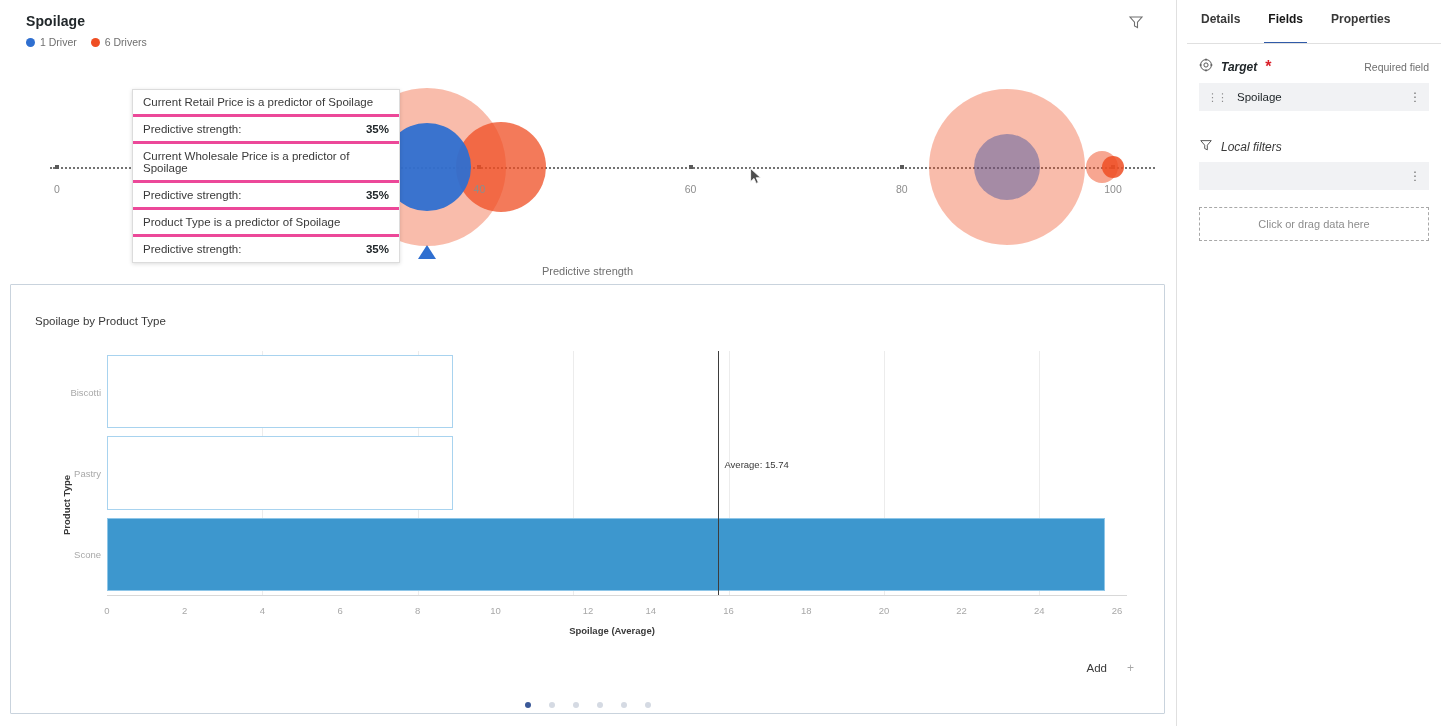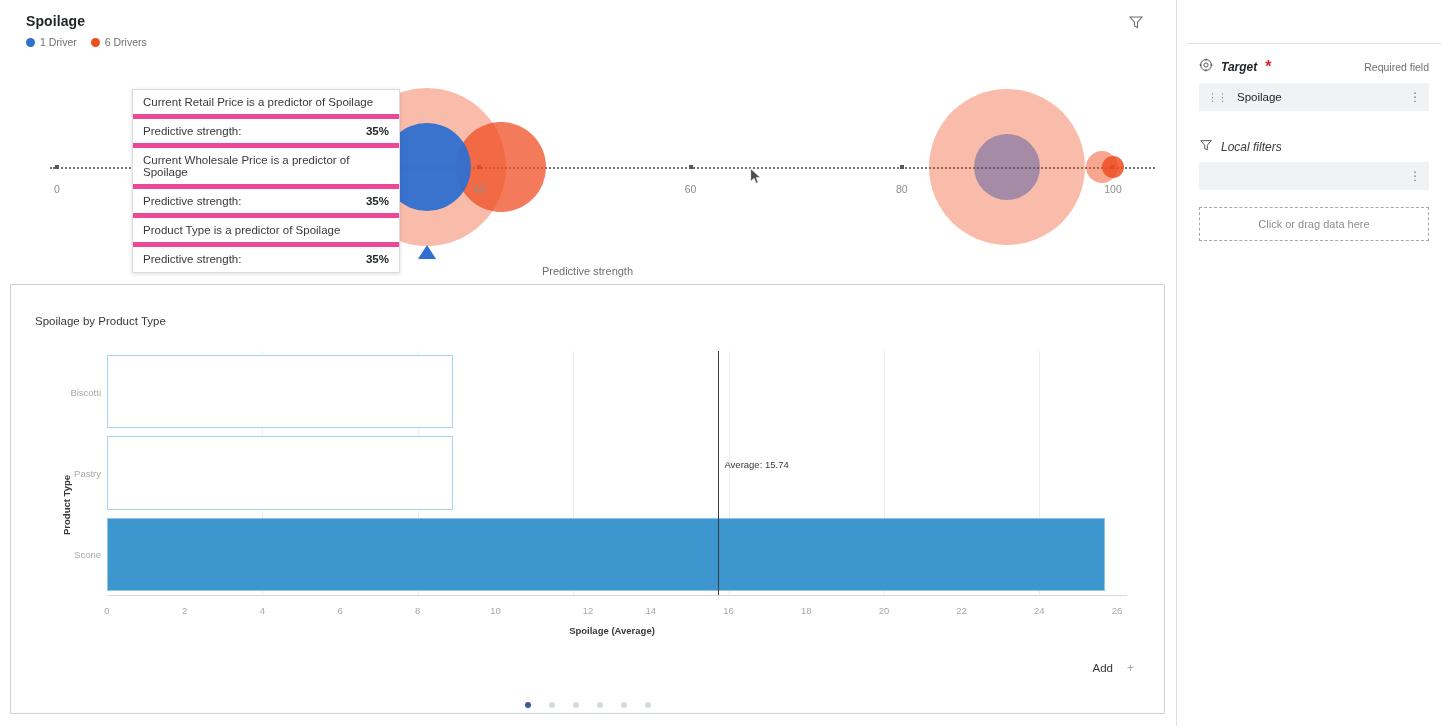--- a/index.html
+++ b/index.html
@@ -47,21 +47,21 @@
   }
 
   
   .tooltip {
     position:absolute; left:132px; top:89px; width:268px;
     background:#fff; border:1px solid #dcdcdc;
     box-shadow:0 1px 4px rgba(0,0,0,.14);
     z-index:20; padding:0 0 1px 0;
   }
   .tt-row { display:flex; justify-content:space-between; align-items:center;
-    padding:6px 10px; font-size:11.5px; color:#393939; border-bottom:5px solid #ec4899; }
+    padding:6px 10px; font-size:11.5px; color:#393939; border-bottom:3px solid #ec4899; }
   .tt-row:last-child { border-bottom:none; }
   .tt-row.header { color:#393939; }
   .tt-val { font-weight:bold; color:#21272a; }
 
   
   .cursor { position:absolute; left:750px; top:168px; width:12px; height:18px; z-index:30; }
 
   
   .card {
     position:absolute; left:10px; top:284px; width:1155px; height:430px;
@@ -77,21 +77,21 @@
   .xtick-label { position:absolute; font-size:9.5px; color:#a8a8a8; transform:translateX(-50%); }
   .x-title { position:absolute; font-size:9.5px; font-weight:bold; color:#393939; transform:translateX(-50%); }
   .y-title {
     position:absolute; font-size:9.5px; font-weight:bold; color:#393939;
     transform:rotate(-90deg); transform-origin:left top; white-space:nowrap;
   }
   .avg-line { position:absolute; width:1px; background:#3d3d3d; }
   .avg-label { position:absolute; font-size:9.5px; color:#393939; }
   .axis-base { position:absolute; height:1px; background:#d8d8d8; }
 
-  .add-btn { position:absolute; right:30px; bottom:38px; display:flex; align-items:center; gap:14px; cursor:pointer; }
+  .add-btn { position:absolute; right:30px; bottom:38px; display:flex; align-items:center; gap:20px; cursor:pointer; }
   .add-label { font-size:11.5px; color:#393939; }
   .add-plus { font-size:12px; color:#a8a8a8; }
 
   .dots { position:absolute; left:0; bottom:18px; width:1175px; display:flex; justify-content:center; gap:18px; }
   .dot { width:6px; height:6px; border-radius:50%; background:#d5dae3; cursor:pointer; }
   .dot.active { background:#3b5998; }
 
   
   .right-panel {
     position:absolute; left:1176px; top:0; width:265px; height:726px;
@@ -249,20 +249,25 @@
         <div class="dot"></div>
         <div class="dot"></div>
         <div class="dot"></div>
         <div class="dot"></div>
         <div class="dot"></div>
       </div>
   </div>
 
   <div class="right-panel">
 
+    <div class="tabs" id="tabs">
+        <div class="tab">Details</div>
+        <div class="tab active">Fields</div>
+        <div class="tab">Properties</div>
+      </div>
     <div class="tabs-rule"></div>
 
     <div class="section-hdr" style="left:22px; top:58px;">
       <span>
         <svg width="14" height="14" viewBox="0 0 16 16" aria-hidden="true">
           <circle cx="8" cy="8" r="6.2" fill="none" stroke="#525252" stroke-width="1.1"></circle>
           <circle cx="8" cy="8" r="2.4" fill="none" stroke="#525252" stroke-width="1.1"></circle>
           <path d="M8 0.6 V3.2 M8 12.8 V15.4 M0.6 8 H3.2 M12.8 8 H15.4" stroke="#525252" stroke-width="1.1"></path>
         </svg>
       </span>

